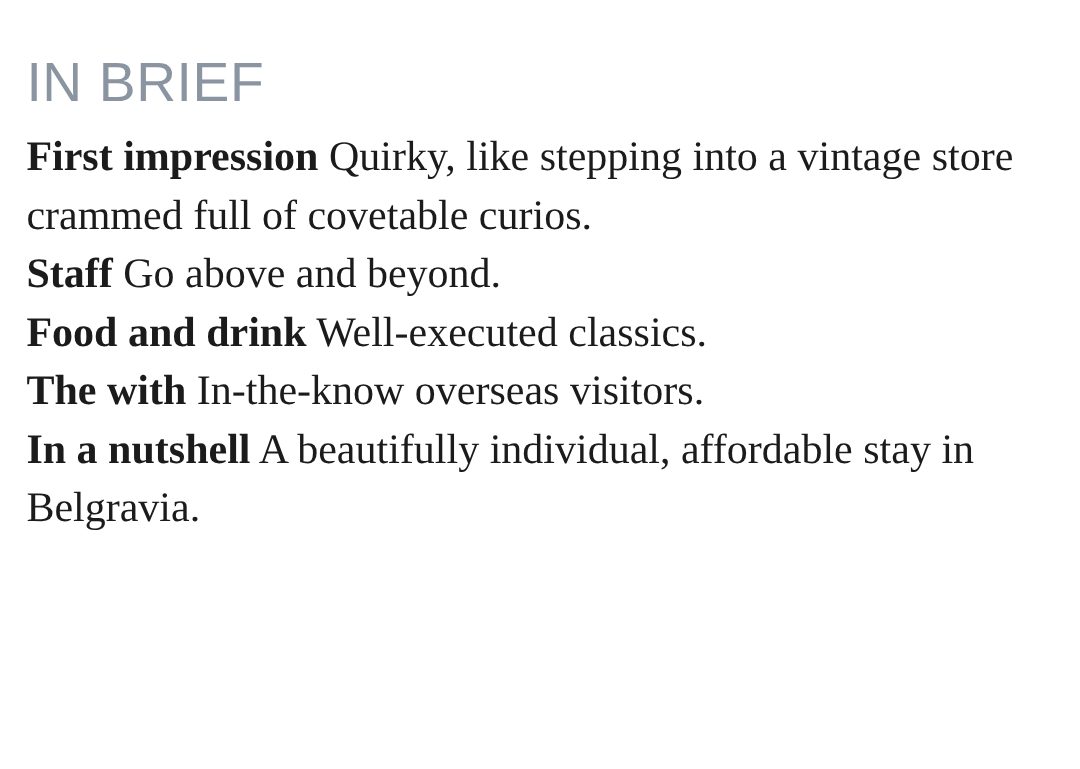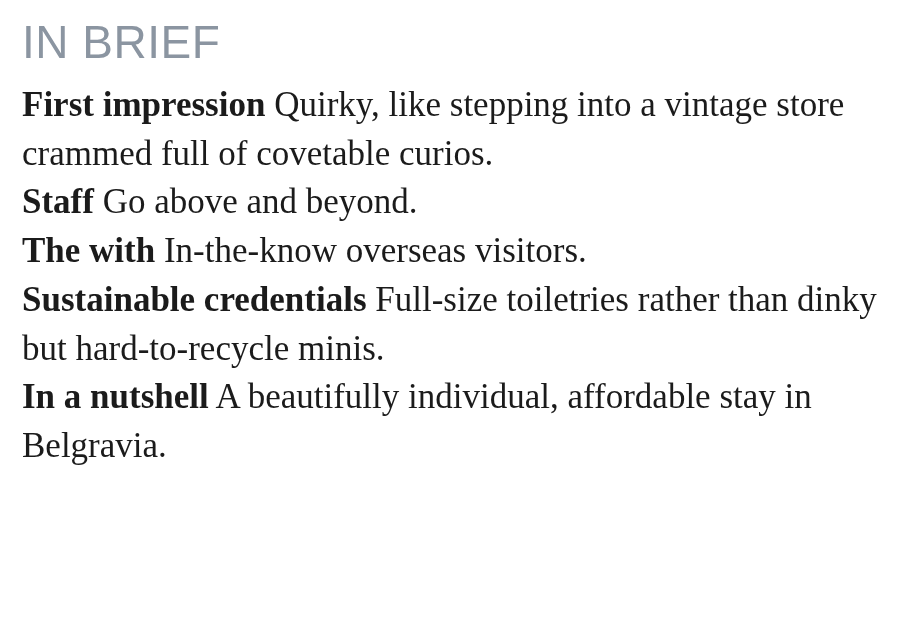--- a/index.html
+++ b/index.html
@@ -8,21 +8,21 @@
   }
   body {
     width: 900px;
     height: 641px;
     background: #ffffff;
     overflow: hidden;
     font-family: "Liberation Serif", serif;
     color: #1b1b1b;
   }
   .page {
-    padding: 19px 0 0 22px;
+    padding: 45px 0 0 22px;
   }
   .page-heading {
     margin: 0;
     font-family: "Liberation Sans", sans-serif;
     font-weight: 400;
     font-size: 46px;
     line-height: 1;
     letter-spacing: 0.5px;
     color: #8b95a1;
   }
@@ -52,31 +52,31 @@
     <p>
       <strong>First impression</strong>
       <span>Quirky, like stepping into a vintage store crammed full of covetable curios.</span>
     </p>
 
     <p>
       <strong>Staff</strong>
       <span>Go above and beyond.</span>
     </p>
 
+    <p>
+      <strong>Food and drink</strong>
+      <span>Well-executed classics.</span>
+    </p>
 
 
     <p>
       <strong>The with</strong>
       <span>In-the-know overseas visitors.</span>
     </p>
 
-    <p>
-      <strong>Sustainable credentials</strong>
-      <span>Full-size toiletries rather than dinky but hard-to-recycle minis.</span>
-    </p>
 
 
     <p>
       <strong>In a nutshell</strong>
       <span>A beautifully individual, affordable stay in Belgravia.</span>
     </p>
 
   </div>
 </div>
 

